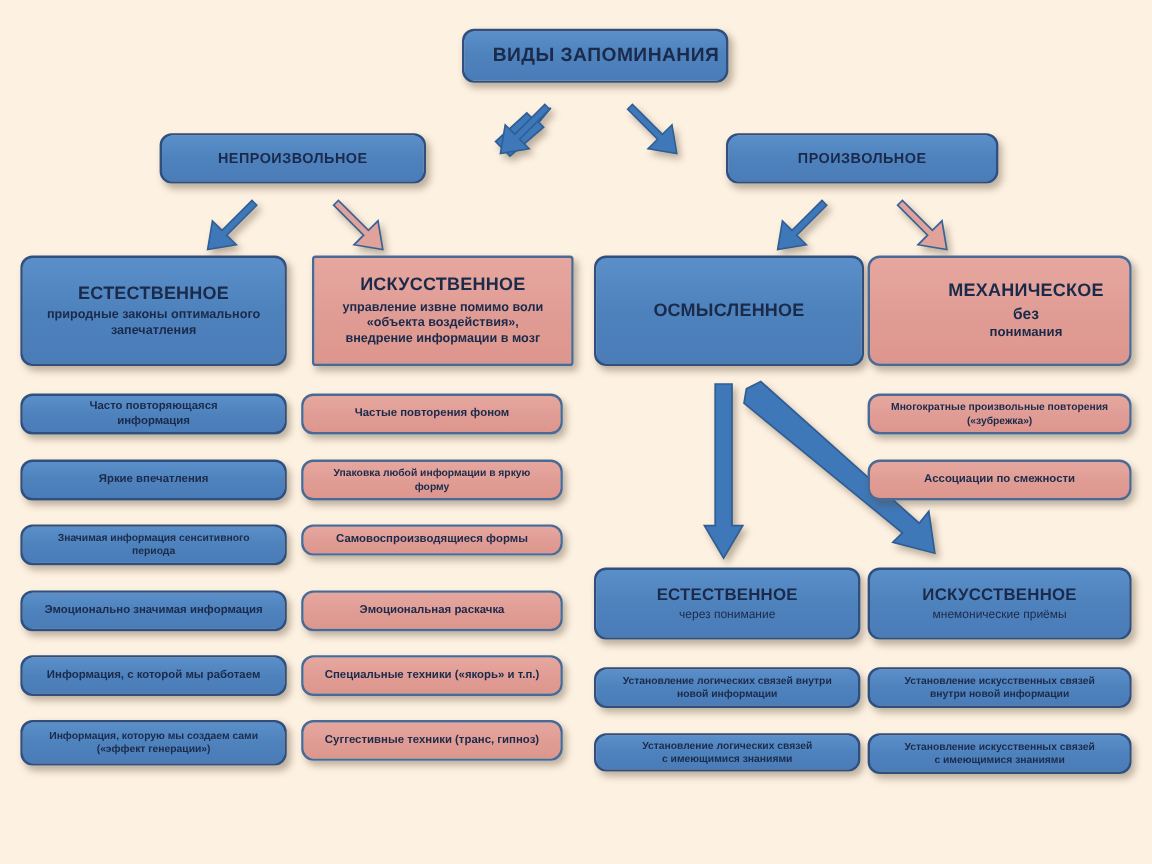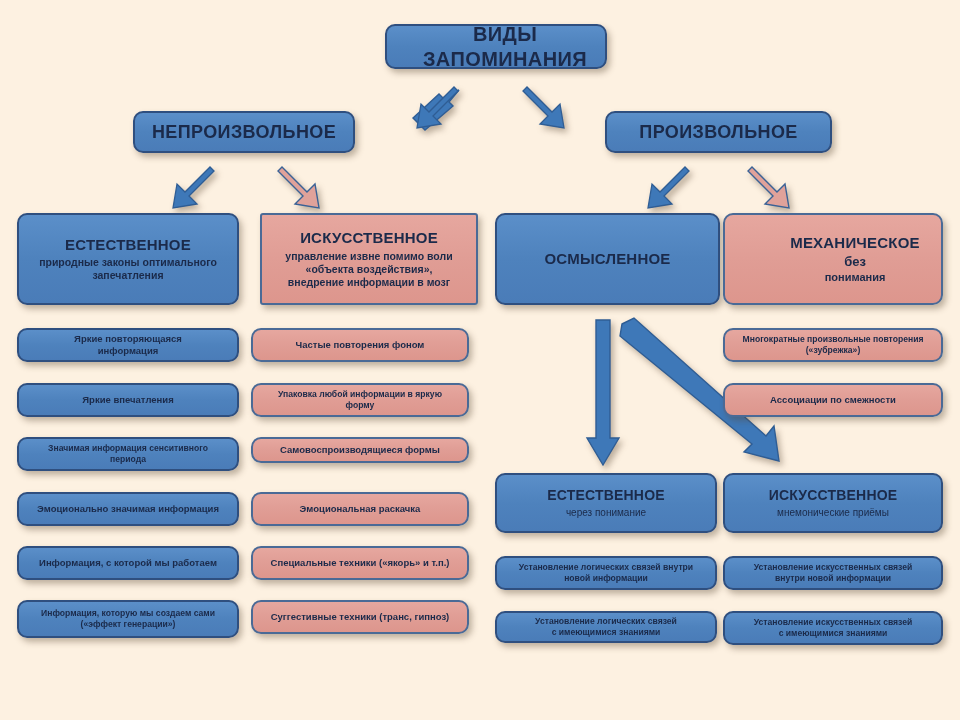--- a/index.html
+++ b/index.html
@@ -35,22 +35,22 @@
   .blue {
     background: linear-gradient(180deg, #5b8fc9 0%, #4e82bd 50%, #4a7cb8 100%);
     border-color: #2f4f7f;
   }
   .pink {
     background: linear-gradient(180deg, #e6a79f 0%, #e09d95 50%, #dd968d 100%);
     border-color: #4a6a96;
   }
   .rounded { border-radius: 10px; }
 
-  .title-l1 { font-size: 20px; font-weight: 700; letter-spacing: .4px; margin-left: 18px; }
-  .title-l2 { font-size: 18px; font-weight: 700; letter-spacing: .4px; }
+  .title-l1 { font-size: 16px; font-weight: 700; letter-spacing: .4px; margin-left: 18px; }
+  .title-l2 { font-size: 12px; font-weight: 700; letter-spacing: .4px; }
   .title-l3 { font-size: 15px; font-weight: 700; letter-spacing: .2px; }
   .sub-l3   { font-size: 10.5px; font-weight: 700; }
   .title-l4 { font-size: 14px; font-weight: 700; letter-spacing: .2px; }
   .sub-l4   { font-size: 10px; font-weight: 400; }
   .leaf     { font-size: 9.5px; font-weight: 700; }
   .leaf-sm  { font-size: 8.6px; font-weight: 700; }
 
   .node .line { display: block; }
   .node .gap  { margin-top: 2px; }
 
@@ -148,21 +148,21 @@
     <span class="title-l3 line">ОСМЫСЛЕННОЕ</span>
   </div>
 
   <div class="node pink rounded" style="left:723px; top:213px; width:220px; height:92px;padding-left:48px;">
     <span class="title-l3 line">МЕХАНИЧЕСКОЕ</span>
     <span class="sub-l3 line gap" style="font-size:13px;">без</span>
     <span class="sub-l3 line" style="font-size:11px;">понимания</span>
   </div>
 
   <div class="node blue rounded" style="left:17px; top:328px; width:222px; height:34px;">
-    <span class="leaf line">Яркие повторяющаяся</span>
+    <span class="leaf line">Часто повторяющаяся</span>
     <span class="leaf line">информация</span>
   </div>
   <div class="node blue rounded" style="left:17px; top:383px; width:222px; height:34px;">
     <span class="leaf line">Яркие впечатления</span>
   </div>
   <div class="node blue rounded" style="left:17px; top:437px; width:222px; height:34px;">
     <span class="leaf-sm line">Значимая информация сенситивного</span>
     <span class="leaf-sm line">периода</span>
   </div>
   <div class="node blue rounded" style="left:17px; top:492px; width:222px; height:34px;">

